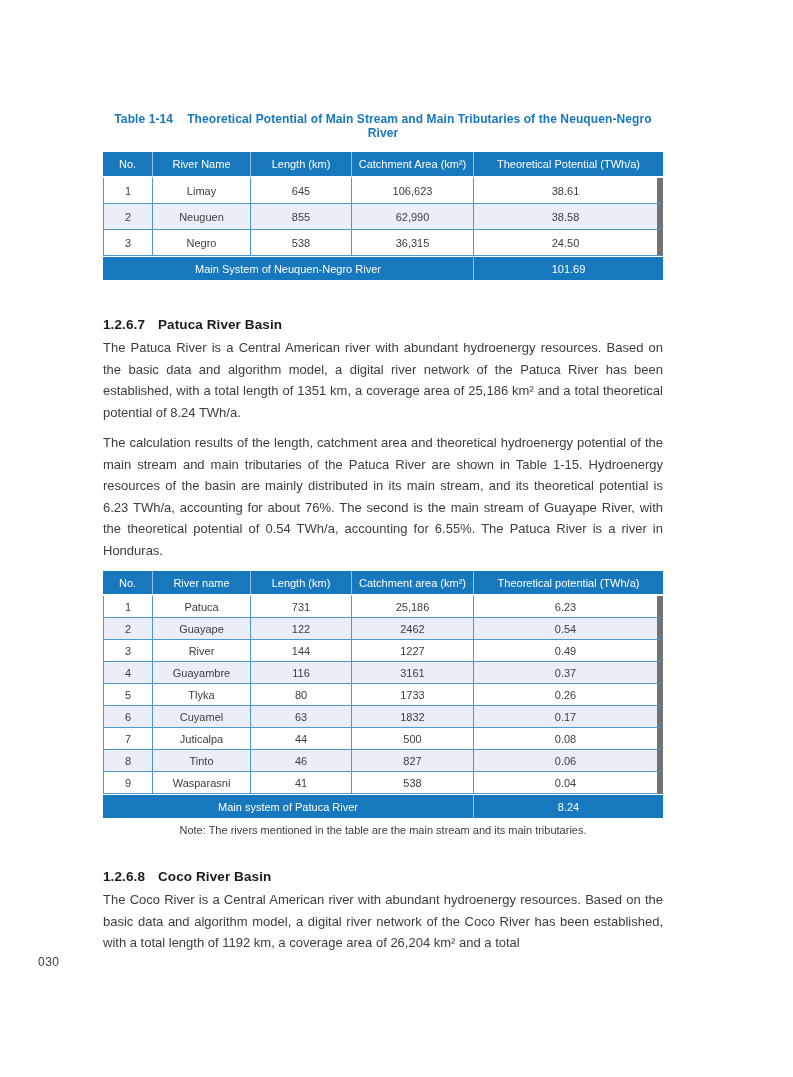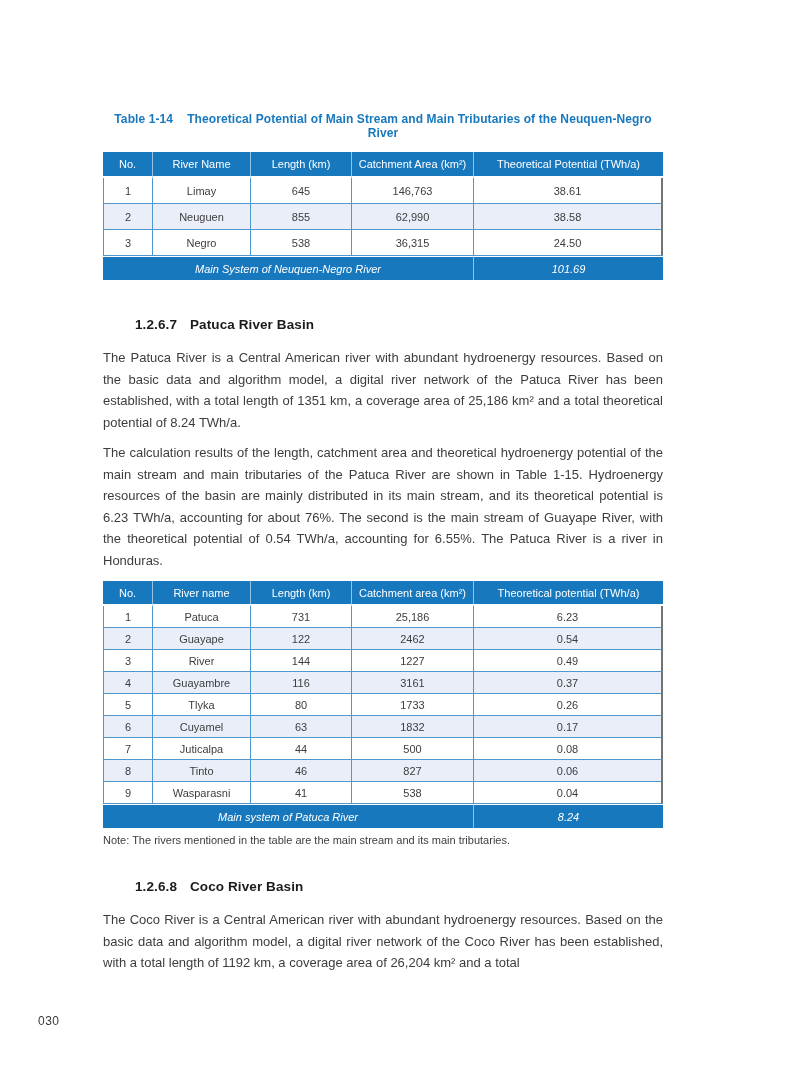--- a/index.html
+++ b/index.html
@@ -60,65 +60,64 @@
   .tbl-2 thead th { height: 25px; }
 
   tbody td {
     text-align: center;
     vertical-align: middle;
     height: 26px;
     background: #ffffff;
     border-bottom: 1px solid #4f97cd;
     border-left: 1px solid #4f97cd;
   }
-  tbody td:last-child { border-right: 2px solid #737373; }
+  tbody td:last-child { border-right: 6px solid #737373; }
   tbody tr:nth-child(even) td { background: #e9eef8; }
   .tbl-2 tbody td { height: 22px; }
 
   tfoot td {
     background: #1878be;
     color: #ffffff;
     text-align: center;
     vertical-align: middle;
     height: 24px;
     border-top: 1px solid #ffffff;
-    font-style: italic;
   }
   tfoot td.f-value { border-left: 1px solid rgba(255,255,255,0.55); }
 
   
   h3 {
     font-size: 13.5px;
     font-weight: bold;
     color: #1b1b1b;
     letter-spacing: 0.1px;
-    margin-left: 32px;
   }
   h3 .sec-num { margin-right: 13px; }
   .h3-1 { margin-top: 37px; }
   .h3-2 { margin-top: 33px; }
 
   p.body-text {
-    margin-top: 15px;
+    margin-top: 5px;
     font-size: 13px;
     line-height: 21.5px;
     text-align: justify;
     color: #3d3d3d;
   }
   p.body-text + p.body-text { margin-top: 9px; }
 
   .note {
     margin-top: 6px;
     font-size: 11px;
     color: #3d3d3d;
+    text-align: center;
   }
 
   .page-number {
     position: absolute;
-    left: 38px; top: 1014px;
+    left: 38px; top: 955px;
     font-size: 12px;
     color: #3a3a3a;
     letter-spacing: 0.5px;
   }
 </style>
 </head>
 <body>
 
 <div class="content">
 
@@ -140,21 +139,21 @@
           <th>Length (km)</th>
           <th>Catchment Area (km²)</th>
           <th>Theoretical Potential (TWh/a)</th>
         </tr>
     </thead>
     <tbody>
         <tr>
           <td>1</td>
           <td>Limay</td>
           <td>645</td>
-          <td>146,763</td>
+          <td>106,623</td>
           <td>38.61</td>
         </tr>
         <tr>
           <td>2</td>
           <td>Neuguen</td>
           <td>855</td>
           <td>62,990</td>
           <td>38.58</td>
         </tr>
         <tr>

